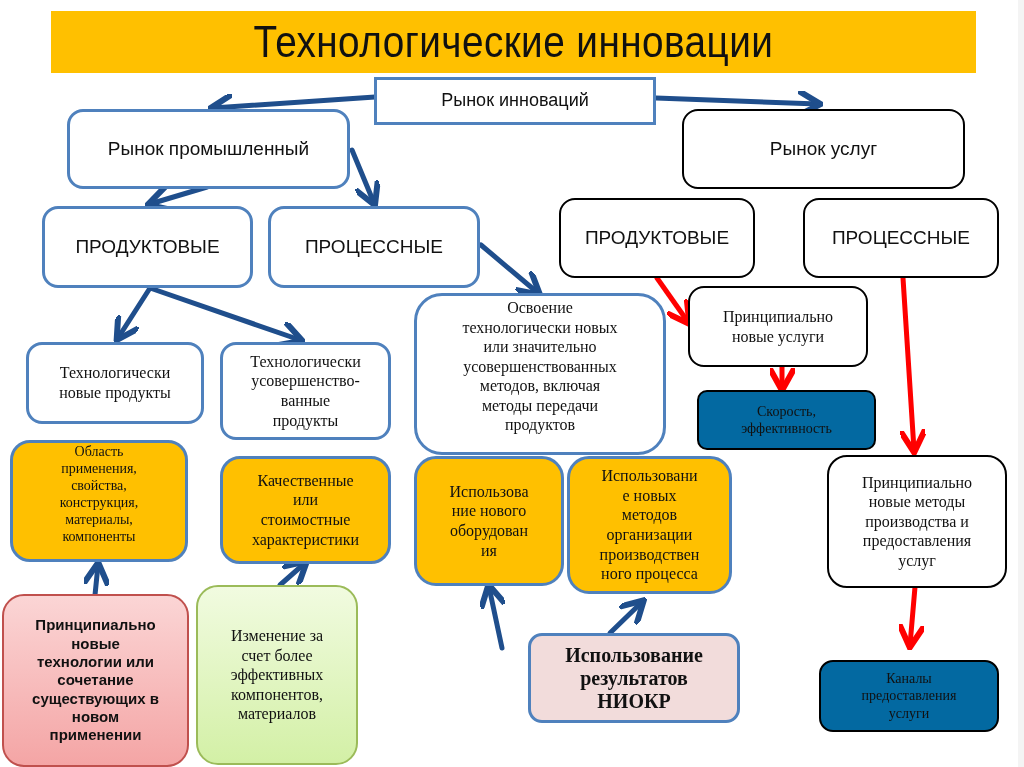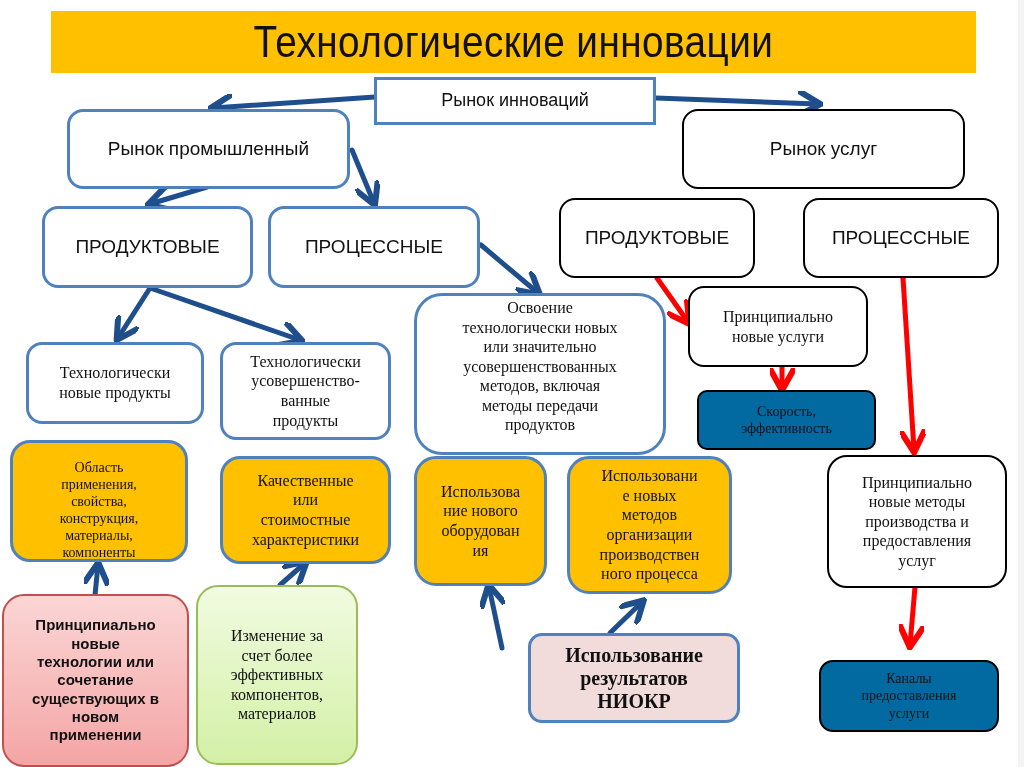--- a/index.html
+++ b/index.html
@@ -101,35 +101,35 @@
 </div>
 <div class="box red serif" style="left:688px;top:286px;width:180px;height:81px;font-size:16px;">
   <span>Принципиально
 новые услуги</span>
 </div>
 <div class="box red serif peach" style="left:697px;top:390px;width:179px;height:60px;font-size:14px;border-radius:10px;">
   <span>Скорость,
 эффективность</span>
 </div>
 
-<div class="box blue serif yellow" style="left:10px;top:440px;width:178px;height:122px;font-size:14px;border-radius:20px;align-items:flex-start;padding-top:16px;">
+<div class="box blue serif yellow" style="left:10px;top:440px;width:178px;height:122px;font-size:14px;border-radius:20px;align-items:flex-start;padding-top:0;">
   <span>Область
 применения,
 свойства,
 конструкция,
 материалы,
 компоненты</span>
 </div>
 <div class="box blue serif yellow" style="left:220px;top:456px;width:171px;height:108px;font-size:16px;border-radius:20px;">
   <span>Качественные
 или
 стоимостные
 характеристики</span>
 </div>
-<div class="box blue serif yellow" style="left:414px;top:456px;width:133px;height:130px;font-size:16px;border-radius:22px;">
+<div class="box blue serif yellow" style="left:414px;top:456px;width:150px;height:130px;font-size:16px;border-radius:22px;">
   <span>Использова
 ние нового
 оборудован
 ия</span>
 </div>
 <div class="box blue serif yellow" style="left:567px;top:456px;width:165px;height:138px;font-size:16px;border-radius:22px;overflow:hidden;">
   <span>Использовани
 е новых
 методов
 организации

